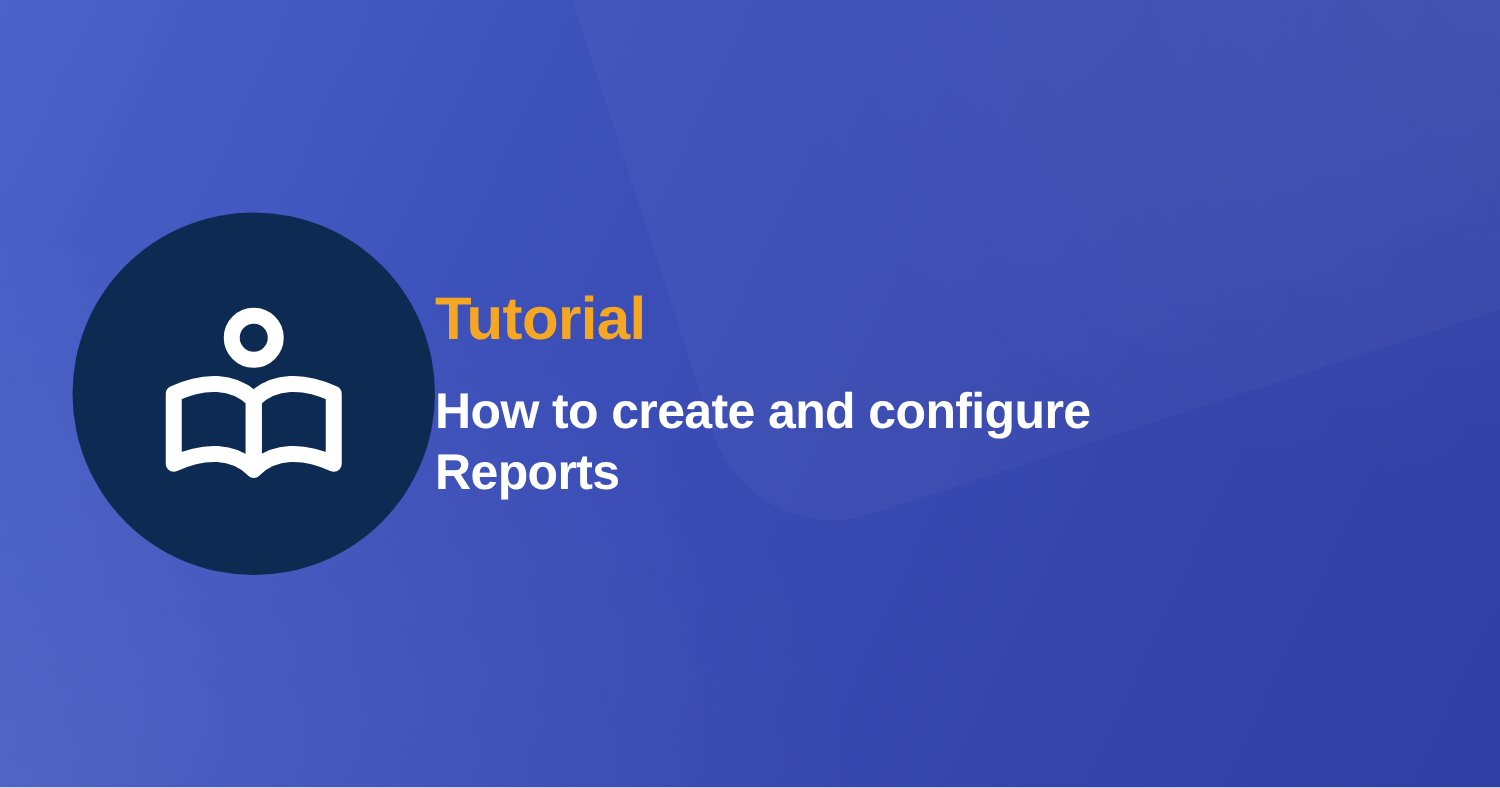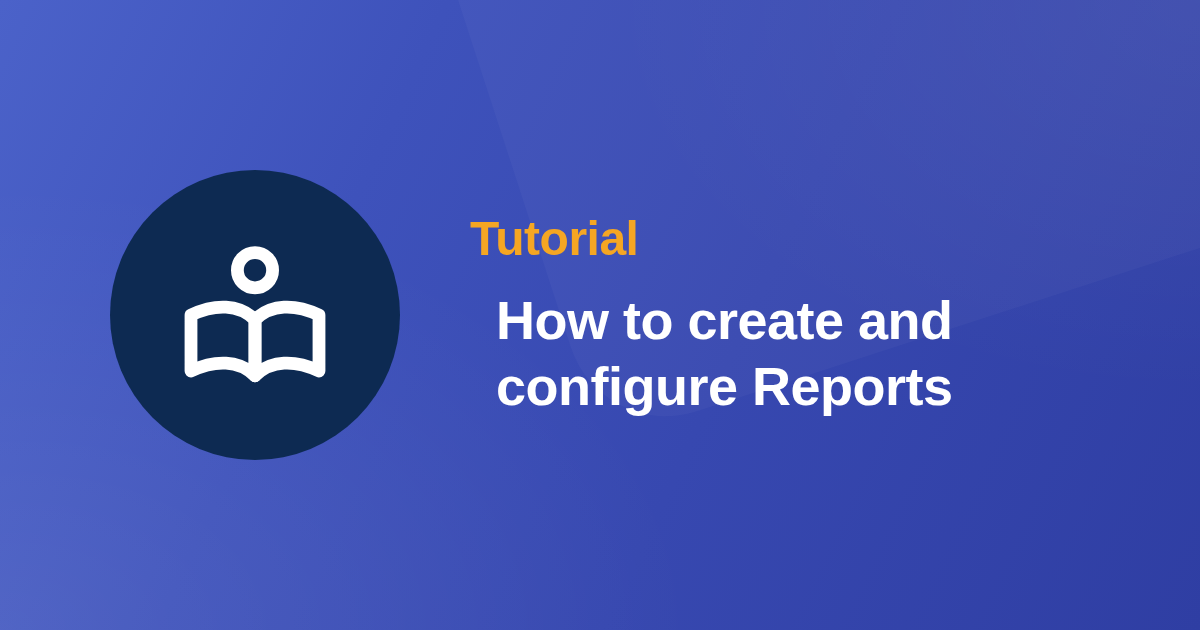--- a/index.html
+++ b/index.html
@@ -36,22 +36,21 @@
       background: rgba(255,255,255,0.03);
       transform: rotate(-18deg);
       border-bottom-left-radius: 100px;
     }
     .container {
       position: relative;
       width: 100%;
       height: 100%;
       display: flex;
       align-items: center;
-      padding-left: 110px;
-      gap: 70px;
+      padding-left: 58px;
     }
     .icon-circle {
       width: 290px;
       height: 290px;
       border-radius: 50%;
       background: #0d2a52;
       display: flex;
       align-items: center;
       justify-content: center;
       flex-shrink: 0;
@@ -66,26 +65,25 @@
       gap: 22px;
     }
     .eyebrow {
       color: #f5a623;
       font-size: 48px;
       font-weight: 600;
       letter-spacing: -0.5px;
     }
     .title {
       color: #ffffff;
-      font-size: 54px;
+      font-size: 40px;
       font-weight: 600;
       line-height: 1.22;
       letter-spacing: -0.5px;
       max-width: 640px;
-      margin-left: 26px;
     }
   </style>
 </head>
 <body>
 
 <div class="background"></div>
 
 <div class="container">
   <div class="icon-circle">
     <svg viewBox="0 0 100 100" fill="none" stroke="#ffffff" stroke-width="8" stroke-linecap="round" stroke-linejoin="round">

